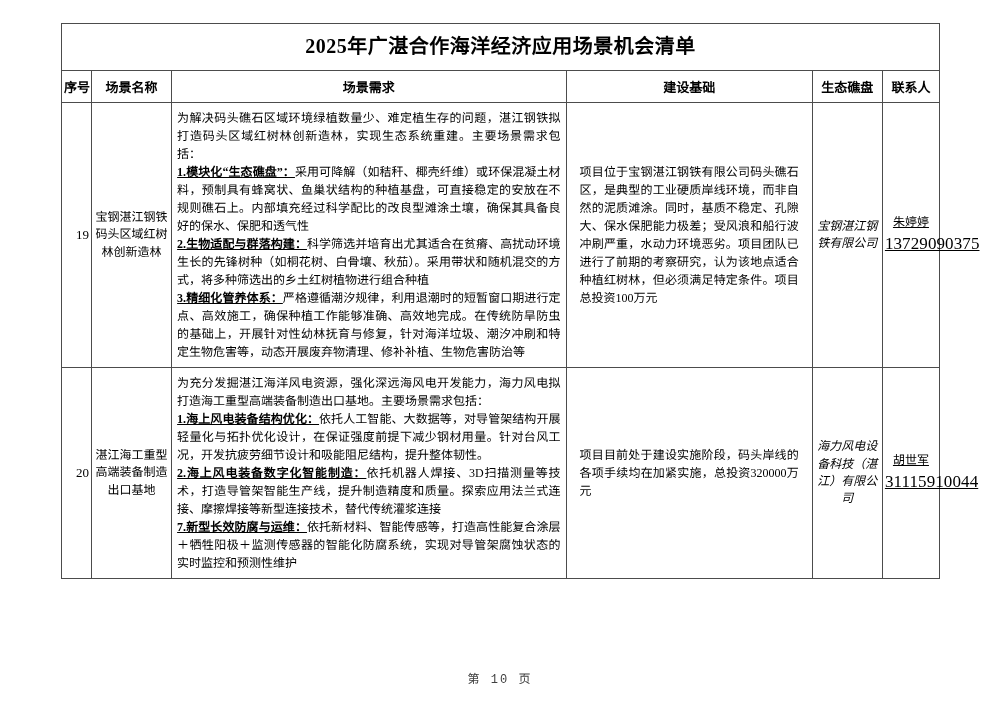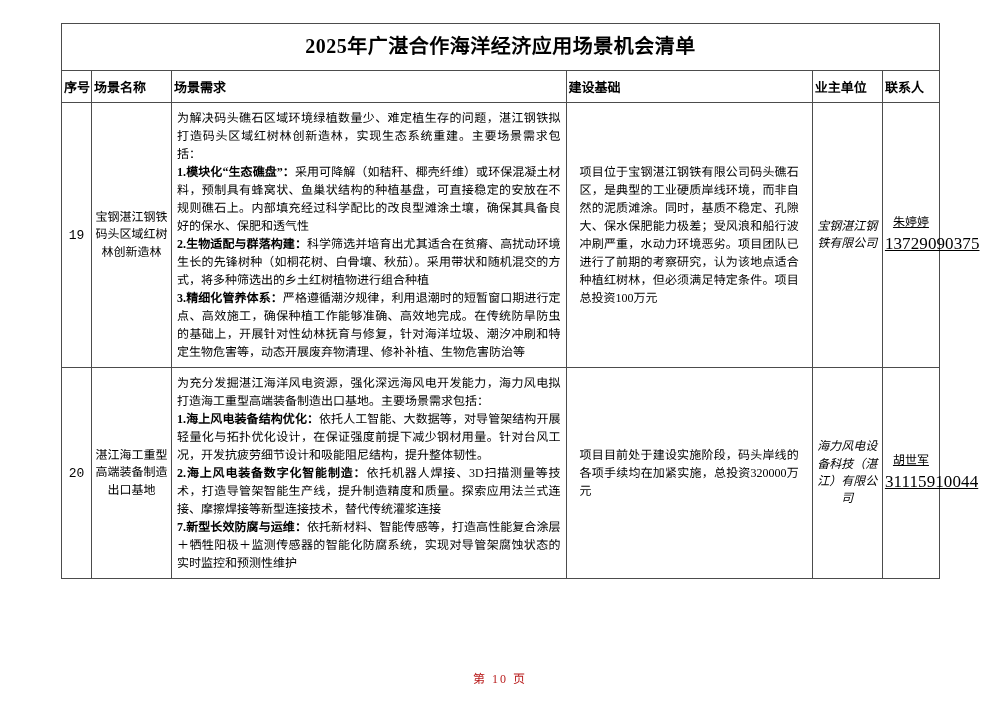--- a/index.html
+++ b/index.html
@@ -52,20 +52,21 @@
   .title-text {
     font-family: "Liberation Serif", "DejaVu Serif", serif;
     font-weight: bold;
     font-size: 20px;
     letter-spacing: 0.5px;
     line-height: 1.2;
     white-space: nowrap;
   }
   
   .hdr-cell {
+    text-align: center;
     vertical-align: middle !important;
     height: 25px;
     padding: 3px 2px !important;
     margin-left: 20px;
   }
   .hdr-text {
     font-weight: bold;
     font-size: 13px;
     line-height: 1.2;
     white-space: nowrap;
@@ -73,25 +74,24 @@
   
   .col-no     { width: 30px; }
   .col-name   { width: 80px; }
   .col-demand { width: 394px; }
   .col-basis  { width: 246px; }
   .col-owner  { width: 70px; }
   .col-contact{ width: 57px; }
 
   
   .cell-no {
-    text-align: center;
+    text-align: right;
     vertical-align: middle !important;
     font-size: 13px;
     padding: 4px 2px !important;
-    font-family: Liberation Mono, monospace;
   }
   .cell-name {
     text-align: center;
     vertical-align: middle !important;
     font-size: 12px;
     line-height: 1.45;
     padding: 0 3px !important;
     word-break: break-all;
   }
   .cell-demand {
@@ -126,36 +126,38 @@
     padding: 4px 2px !important;
     text-decoration: underline;
   }
   .contact-name { display: block; font-size: 12px; }
   .contact-phone { display: block; font-size: 17px; letter-spacing: 0.1px; }
 
   .demand-lead { margin: 0 0 0 0; }
   .demand-item { margin: 0; }
   .demand-item .lead {
     font-weight: bold;
+    text-decoration: underline;
   }
   .row19 { height: 235px; }
   .row20 { height: 208px; }
 
   
   .footer {
     position: absolute;
     left: 0;
     top: 669px;
     width: 1000px;
     text-align: center;
   }
   .footer-text {
     font-size: 12px;
-    color: #b91c1c;
+    color: #404040;
     letter-spacing: 2px;
+    font-family: Liberation Mono, monospace;
   }
 </style>
 </head>
 <body>
 
 <div class="page">
 
   <div class="sheet">
     <table class="list">
       <colgroup>
@@ -179,21 +181,21 @@
           <td class="hdr-cell">
             <span class="hdr-text">场景名称</span>
           </td>
           <td class="hdr-cell">
             <span class="hdr-text">场景需求</span>
           </td>
           <td class="hdr-cell">
             <span class="hdr-text">建设基础</span>
           </td>
           <td class="hdr-cell">
-            <span class="hdr-text">业主单位</span>
+            <span class="hdr-text">生态礁盘</span>
           </td>
           <td class="hdr-cell">
             <span class="hdr-text">联系人</span>
           </td>
         </tr>
 
         <tr class="row19">
           <td class="cell-no">19</td>
           <td class="cell-name">宝钢湛江钢铁码头区域红树林创新造林</td>
           <td class="cell-demand">

